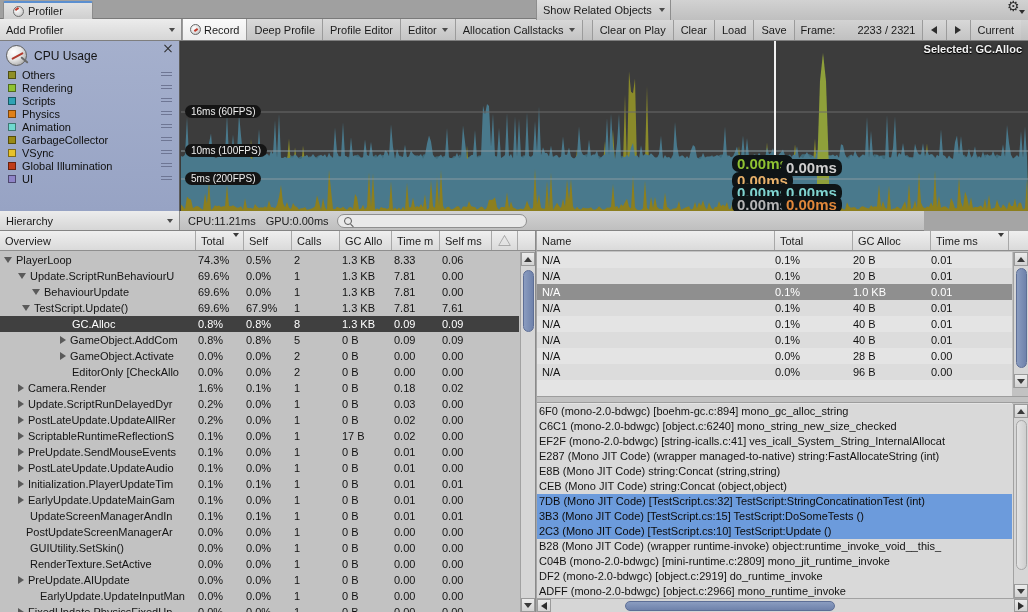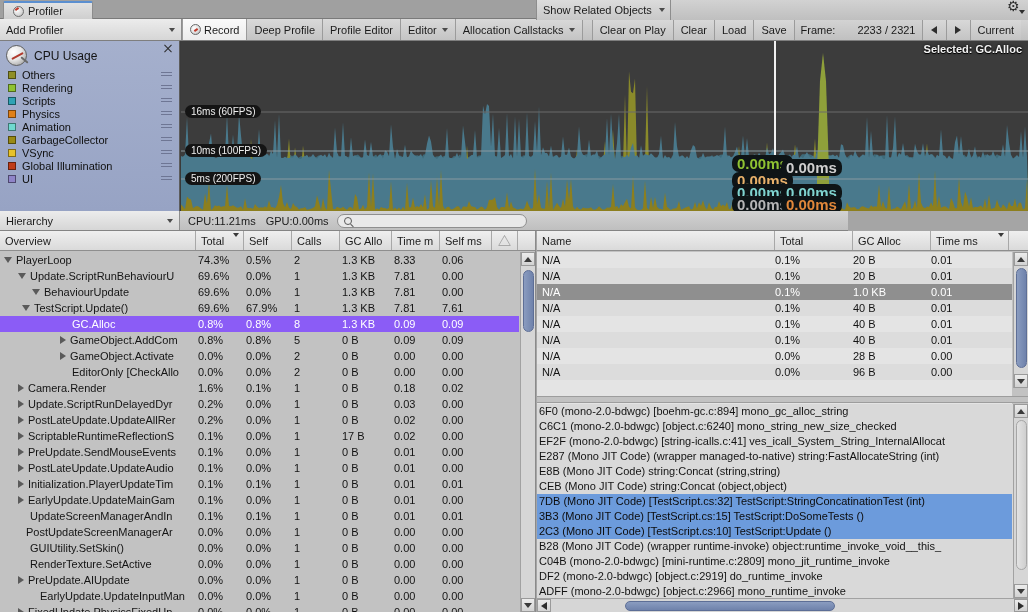--- a/index.html
+++ b/index.html
@@ -80,21 +80,21 @@
   .leg-grip i:nth-child(1){top:0;}.leg-grip i:nth-child(2){top:3px;}
 
   .chart{position:absolute;left:181px;top:0;right:0;height:170px;overflow:hidden;background:#3c3c3c;}
   .chart svg{display:block;}
   .selnote{position:absolute;right:6px;top:2px;font-size:11px;font-weight:bold;color:#f2f2f2;
            text-shadow:0 1px 0 #000,0 0 3px #000;}
   .gtag{position:absolute;background:#141414;border-radius:7px;padding:1px 6px;font-size:10px;color:#efefef;white-space:nowrap;}
   .mstag{position:absolute;background:#0e1416;border-radius:7px;padding:0px 5px;font-size:15px;white-space:nowrap;font-weight:bold;}
 
   
-  .subbar{position:absolute;left:0;top:211px;width:848px;height:20px;
+  .subbar{position:absolute;left:0;top:211px;width:924px;height:20px;
           background:linear-gradient(#d2d2d2,#bfbfbf);border-bottom:1px solid #848484;display:flex;align-items:stretch;}
   .sb-dd{width:180px;background:linear-gradient(#ececec,#d6d6d6);border-right:1px solid #8d8d8d;
          display:flex;align-items:center;padding:0 6px;position:relative;font-size:11px;}
   .sb-dd .arrow{position:absolute;right:6px;top:8px;width:0;height:0;border-left:3px solid transparent;border-right:3px solid transparent;border-top:4px solid #4a4a4a;}
   .sb-stats{display:flex;align-items:center;padding:0 8px;font-size:11px;gap:10px;}
   .searchbox{flex:0 0 190px;height:14px;margin-top:3px;background:#e9e9e9;border:1px solid #8f8f8f;border-radius:7px;
              display:flex;align-items:center;padding:0 6px;gap:4px;}
   .sicon{width:8px;height:8px;border:1px solid #5a5a5a;border-radius:50%;position:relative;}
   .sicon:after{content:"";position:absolute;right:-3px;bottom:-2px;width:4px;height:1px;background:#5a5a5a;transform:rotate(45deg);}
   .sb-right{position:absolute;left:536px;top:0;right:0;height:20px;display:flex;align-items:stretch;
@@ -109,21 +109,21 @@
   
   .leftpane{position:absolute;left:0;top:231px;width:536px;bottom:0;background:#c2c2c2;border-right:1px solid #8a8a8a;}
   .rightpane{position:absolute;left:537px;top:231px;right:0;bottom:0;background:#c2c2c2;}
 
   .thead{height:20px;display:flex;align-items:stretch;background:linear-gradient(#efefef,#dadada);
          border-bottom:1px solid #8e8e8e;font-size:11px;color:#1c1c1c;}
   .th{display:flex;align-items:center;padding:0 5px;border-right:1px solid #a8a8a8;position:relative;white-space:nowrap;overflow:hidden;}
   .th .sortcar{position:absolute;right:4px;top:2px;width:0;height:0;border-left:3px solid transparent;border-right:3px solid transparent;border-top:4px solid #3a3a3a;}
 
   .trow{display:flex;align-items:center;height:16px;font-size:11px;color:#141414;}
-  .trow.sel{background:#8b5cf6;color:#fff;}
+  .trow.sel{background:#404040;color:#fff;}
   .trow .c-name{flex:0 0 196px;display:flex;align-items:center;overflow:hidden;white-space:nowrap;}
   .trow .c{flex:0 0 48px;text-align:left;padding-left:2px;overflow:hidden;white-space:nowrap;}
   .tw{width:0;height:0;margin-right:4px;flex:0 0 auto;}
   .tw.down{border-left:4px solid transparent;border-right:4px solid transparent;border-top:6px solid #5a5a5a;}
   .tw.right{border-top:4px solid transparent;border-bottom:4px solid transparent;border-left:6px solid #5a5a5a;}
   .tw.none{width:8px;height:6px;}
 
   .rrow{display:flex;align-items:center;height:16px;font-size:11px;color:#141414;background:#e4e4e4;}
   .rrow.odd{background:#dcdcdc;}
   .rrow.sel{background:#8f8f8f;color:#fff;}

